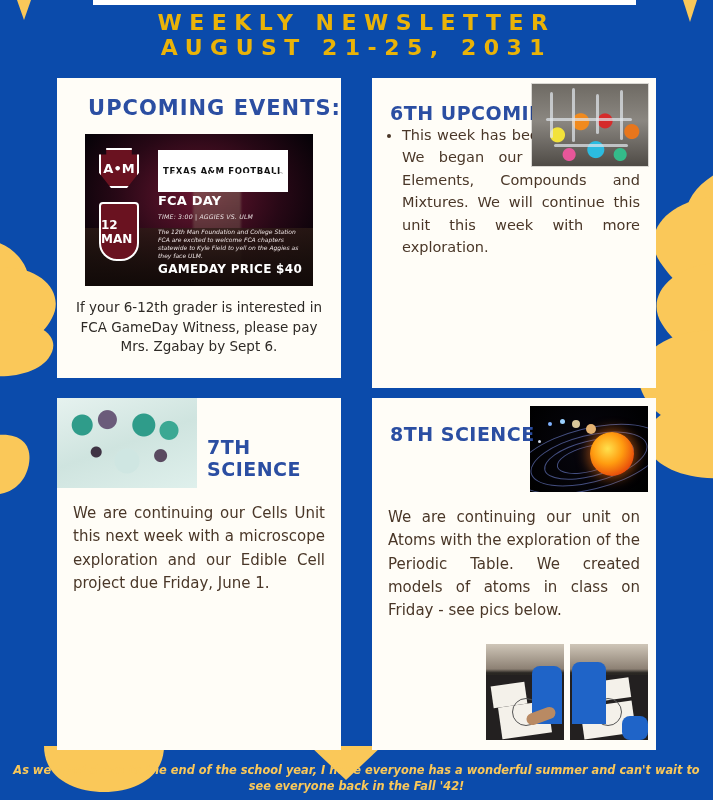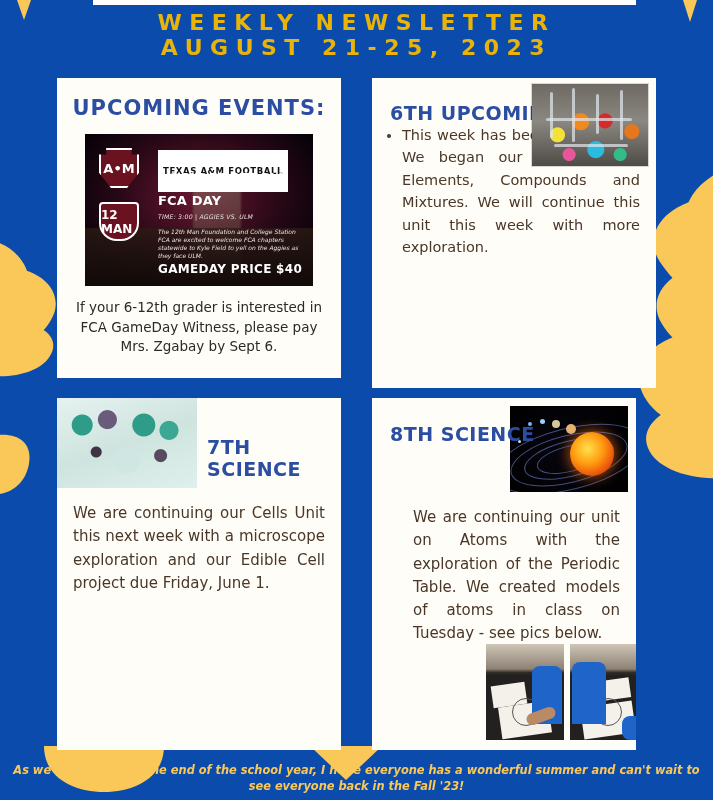--- a/index.html
+++ b/index.html
@@ -75,21 +75,21 @@
   .body-text {
     color: #4a3728;
     font-family: "DejaVu Sans", sans-serif;
     text-align: justify;
     line-height: 1.55;
   }
 
   
   #card-events { left: 57px; top: 78px; width: 284px; height: 300px; }
   #card-events .card-title {
-    font-size: 21px; text-align: center; margin-top: 18px; letter-spacing: 1px;
+    font-size: 21px; text-align: right; margin-top: 18px; letter-spacing: 1px;
   }
 
   .flyer {
     position: relative;
     margin: 14px auto 0;
     width: 228px; height: 152px;
     background:
       radial-gradient(ellipse 60% 70% at 50% 40%, rgba(120,25,55,.85) 0%, rgba(40,8,22,.95) 60%, #050207 100%),
       linear-gradient(180deg,#120309 0%, #1d0710 55%, #070308 100%);
     overflow: hidden;
@@ -109,21 +109,21 @@
     position: absolute; left: 14px; top: 14px;
     width: 40px; height: 40px;
     background: #6a1220;
     clip-path: polygon(18% 0,82% 0,82% 16%,100% 16%,100% 62%,70% 100%,30% 100%,0 62%,0 16%,18% 16%);
     color: #fff; font-size: 13px; font-weight: bold;
     display: flex; align-items: center; justify-content: center;
     border: 2px solid #fff; box-sizing: border-box;
   }
   .flyer .logo-12 {
     position: absolute; left: 14px; top: 68px;
-    width: 40px; height: 39px;
+    width: 40px; height: 59px;
     background: #6a1220;
     border: 2px solid #fff; box-sizing: border-box;
     border-radius: 4px 4px 18px 18px;
     color: #fff; font-size: 12px; font-weight: bold;
     display: flex; align-items: center; justify-content: center;
   }
   .flyer .fl-tag {
     position: absolute; left: 73px; top: 16px;
     background: #ffffff; color: #111;
     font-size: 8.5px; font-weight: bold; letter-spacing: .6px;
@@ -196,21 +196,21 @@
       radial-gradient(circle at 50% 70%, #cfe6e2 0 12px, transparent 13px),
       radial-gradient(circle at 74% 64%, #5a4a60 0 6px, transparent 7px),
       linear-gradient(160deg,#e6f2ef 0%, #cfe4df 50%, #dff0ec 100%);
   }
   #card-7 .card-title {
     position: absolute; left: 150px; top: 38px; font-size: 19px;
   }
   #card-7 .body-text { margin: 104px 16px 0 16px; font-size: 15px; }
 
   
-  #card-8 { left: 372px; top: 398px; width: 264px; height: 352px; padding-left: 25px; }
+  #card-8 { left: 372px; top: 398px; width: 284px; height: 352px; }
   #card-8 .card-title {
     position: absolute; left: 18px; top: 24px; font-size: 19px; line-height: 25px;
   }
   .img-solar {
     position: absolute; right: 8px; top: 8px; width: 118px; height: 86px;
     background: radial-gradient(circle at 50% 50%, #07060f 0%, #000 100%);
     overflow: hidden;
   }
   .img-solar .sun {
     position: absolute; right: 14px; bottom: 16px; width: 44px; height: 44px;
@@ -283,21 +283,21 @@
   <path d="M723,262 C 672,264 644,296 662,324 C 678,350 702,358 723,356 Z" fill="#fac859"></path>
   <path d="M723,330 C 662,328 628,358 642,392 C 654,420 688,432 723,428 Z" fill="#fac859"></path>
   <path d="M723,398 C 668,400 638,424 648,448 C 656,468 688,480 723,478 Z" fill="#fac859"></path>
 
   <path d="M 44,746 C 44,778 74,792 104,792 C 134,792 164,778 164,746 Z" fill="#fac859"></path>
   <path d="M 310,746 L 346,780 L 382,746 Z" fill="#fac859"></path>
 </svg>
 
 <div class="header">
   <div class="header-line">WEEKLY NEWSLETTER</div>
-  <div class="header-line">AUGUST 21-25, 2023</div>
+  <div class="header-line">AUGUST 21-25, 2031</div>
 </div>
 
 <div class="card" id="card-events">
   <div class="card-title">UPCOMING EVENTS:</div>
 
   <div class="flyer">
     <div class="statue"></div>
     <div class="stadium"></div>
     <div class="logo-tx">A•M</div>
     <div class="logo-12">12 MAN</div>
@@ -339,21 +339,21 @@
     <div class="orb" style="width:90px;height:34px;"></div>
     <div class="orb" style="width:64px;height:24px;"></div>
     <div class="sun"></div>
     <div class="pl" style="left:18px;top:16px;width:4px;height:4px;background:#7fb2ff;"></div>
     <div class="pl" style="left:30px;top:13px;width:5px;height:5px;background:#9ad0ff;"></div>
     <div class="pl" style="left:42px;top:14px;width:8px;height:8px;background:#d8c79a;"></div>
     <div class="pl" style="left:56px;top:18px;width:10px;height:10px;background:#e4b271;"></div>
     <div class="pl" style="left:8px;top:34px;width:3px;height:3px;background:#cfd8e8;"></div>
   </div>
   <div class="card-title">8TH SCIENCE</div>
-  <div class="body-text">We are continuing our unit on Atoms with the exploration of the Periodic Table. We created models of atoms in class on Tuesday - see pics below.</div>
+  <div class="body-text">We are continuing our unit on Atoms with the exploration of the Periodic Table. We created models of atoms in class on Friday - see pics below.</div>
 
   <div class="photos">
     <div class="photo">
       <div class="desk"></div>
       <div class="paper" style="left:6px;top:40px;width:34px;height:22px;"></div>
       <div class="paper" style="left:14px;top:60px;width:50px;height:32px;"></div>
       <div class="ring"></div>
       <div class="kid" style="right:2px;top:22px;width:30px;height:58px;"></div>
       <div class="arm" style="left:40px;top:66px;width:30px;height:12px;transform:rotate(-20deg);"></div>
     </div>
@@ -361,13 +361,13 @@
       <div class="desk"></div>
       <div class="paper" style="left:18px;top:36px;width:42px;height:20px;"></div>
       <div class="paper" style="left:12px;top:60px;width:52px;height:32px;"></div>
       <div class="ring" style="left:24px;"></div>
       <div class="kid" style="left:2px;top:18px;width:34px;height:62px;"></div>
       <div class="kid" style="right:0px;bottom:0px;width:26px;height:24px;border-radius:8px;"></div>
     </div>
   </div>
 </div>
 
-<div class="footer">As we wind down to the end of the school year, I hope everyone has a wonderful summer and can't wait to see everyone back in the Fall '23!</div>
+<div class="footer">As we wind down to the end of the school year, I hope everyone has a wonderful summer and can't wait to see everyone back in the Fall '42!</div>
 
 </body></html>

